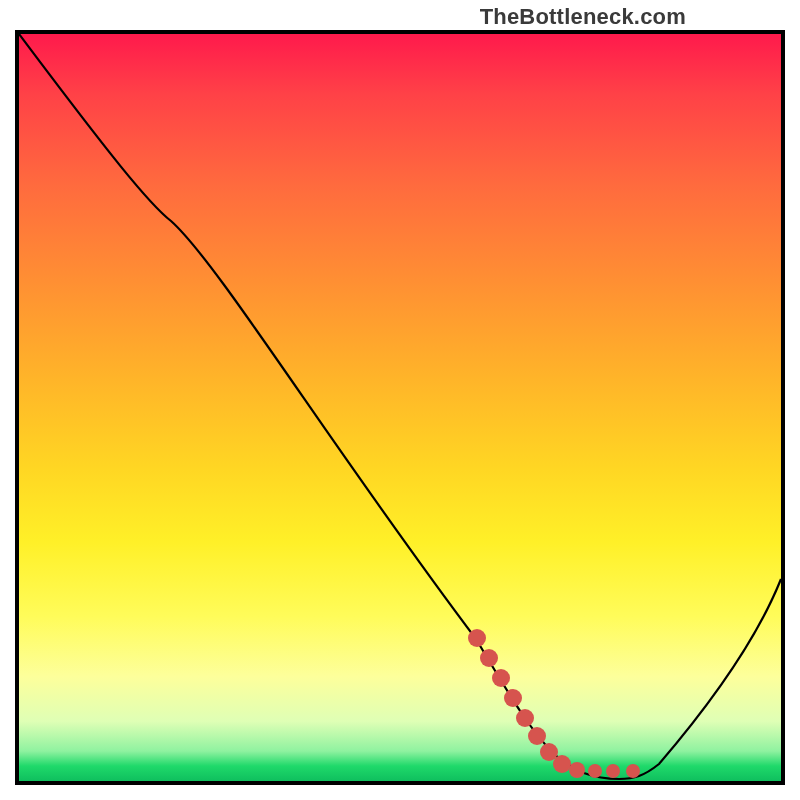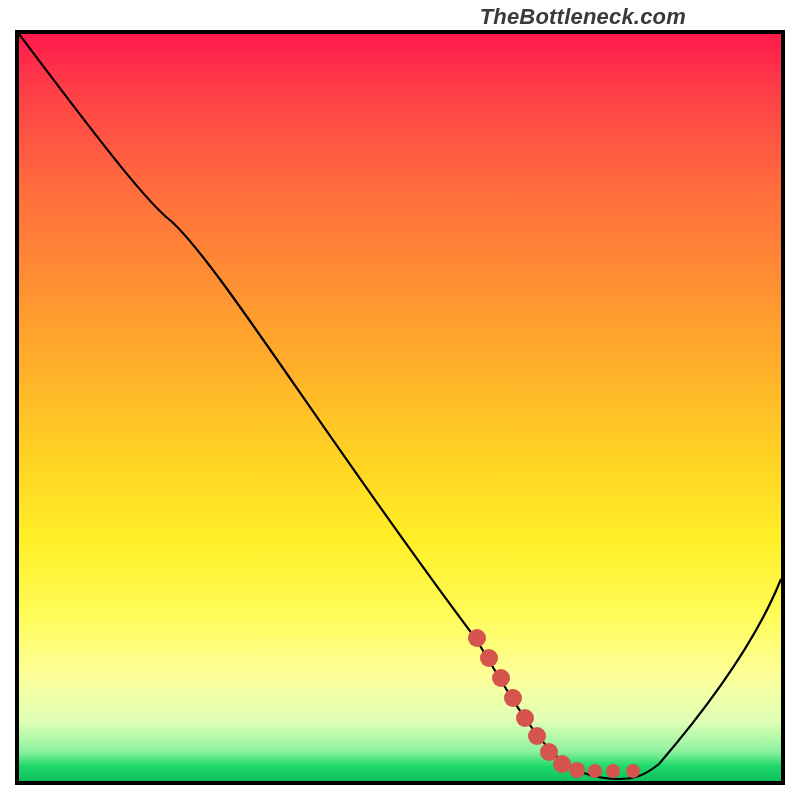--- a/index.html
+++ b/index.html
@@ -10,21 +10,20 @@
     background: #ffffff;
     font-family: Arial, Helvetica, sans-serif;
   }
   .frame {
     position: absolute;
     top: 0;
     left: 0;
     width: 696px;
     height: 800px;
     box-sizing: border-box;
-    font-style: italic;
   }
   .attribution {
     position: absolute;
     top: 4px;
     right: 10px;
     font-size: 22px;
     font-weight: 600;
     color: #3a3a3a;
     letter-spacing: 0.2px;
   }

